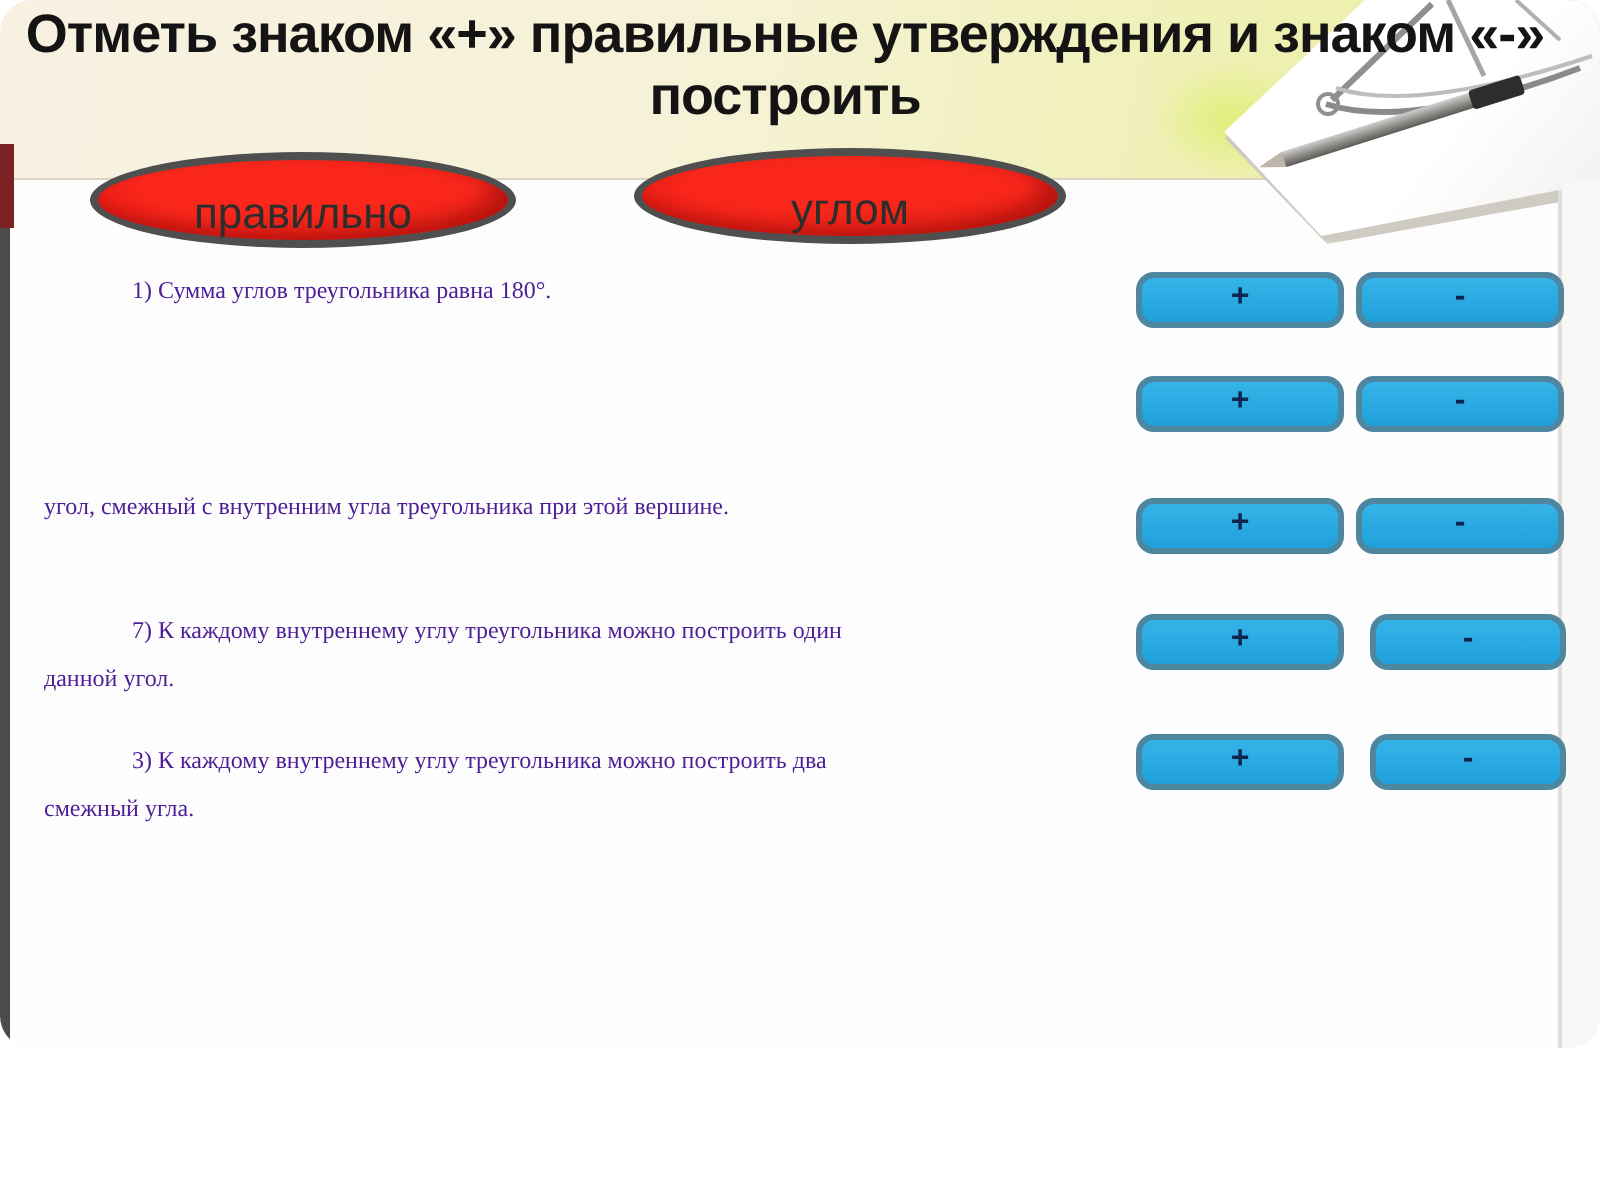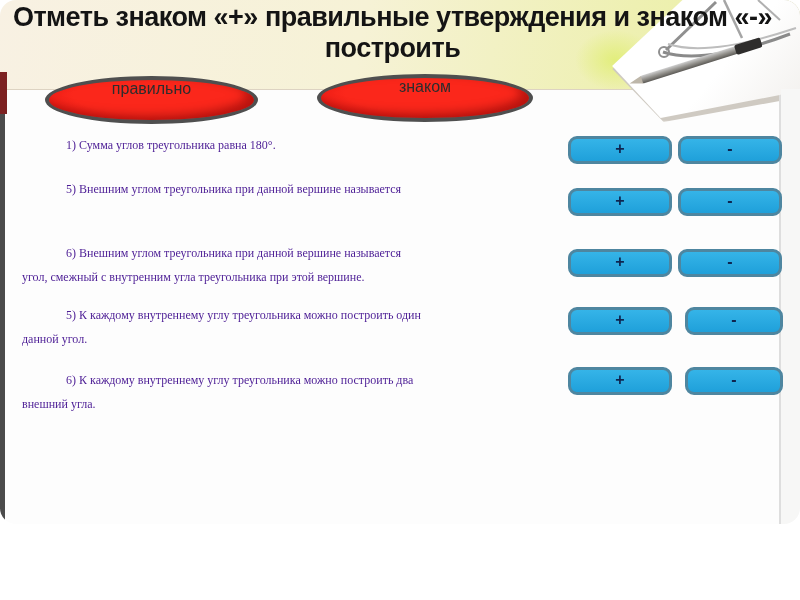--- a/index.html
+++ b/index.html
@@ -57,22 +57,22 @@
   .bottom-band{
     position:absolute;left:0;top:585px;width:800px;height:15px;
     background:linear-gradient(180deg,#e9e9e9,#c7c7c7);
   }
   
   .ellipse{
     position:absolute;height:40px;border-radius:50%;
     background:radial-gradient(ellipse at 52% 38%,#fb271b 55%,#dd1010 100%);
     border:4px solid #4f4f4f;
     box-shadow:inset -8px -5px 10px rgba(100,0,0,.4);
-    display:flex;align-items:flex-start;justify-content:center;
-    font-size:16px;color:#2d2d2d;
+    display:flex;align-items:flex-end;justify-content:center;
+    font-size:22px;color:#2d2d2d;
   }
   .ellipse.correct{left:45px;top:76px;width:205px;}
   .ellipse.wrong{left:317px;top:74px;width:208px;}
   
   .stmt{
     position:absolute;left:22px;width:548px;
     font-family:"Liberation Serif",serif;font-size:12px;color:#4c1d95;
   }
   .stmt-line{line-height:24px;}
   .stmt-line.first{padding-left:44px;}
@@ -126,41 +126,39 @@
 
   <div class="left-frame"></div>
   <div class="left-frame-accent"></div>
   <div class="right-strip"></div>
   <div class="right-line"></div>
 
   <div class="ellipse correct">
     <span>правильно</span>
   </div>
   <div class="ellipse wrong">
-    <span>знаком</span>
+    <span>углом</span>
   </div>
 
   <div id="stmts">
       <div class="stmt pos0">
         <div class="stmt-line first">1) Сумма углов треугольника равна 180°.</div>
       </div>
       <div class="stmt pos1">
-        <div class="stmt-line first">5) Внешним углом треугольника при данной вершине называется</div>
       </div>
       <div class="stmt pos2">
-        <div class="stmt-line first">6) Внешним углом треугольника при данной вершине называется</div>
         <div class="stmt-line">угол, смежный с внутренним угла треугольника при этой вершине.</div>
       </div>
       <div class="stmt pos3">
-        <div class="stmt-line first">5) К каждому внутреннему углу треугольника можно построить один</div>
+        <div class="stmt-line first">7) К каждому внутреннему углу треугольника можно построить один</div>
         <div class="stmt-line">данной угол.</div>
       </div>
       <div class="stmt pos4">
-        <div class="stmt-line first">6) К каждому внутреннему углу треугольника можно построить два</div>
-        <div class="stmt-line">внешний угла.</div>
+        <div class="stmt-line first">3) К каждому внутреннему углу треугольника можно построить два</div>
+        <div class="stmt-line">смежный угла.</div>
       </div>
     </div>
   <div id="btns">
       <div class="btn-pair pos0">
     <button class="btn plus">+</button>
     <button class="btn minus">-</button>
   </div>
       <div class="btn-pair pos1">
     <button class="btn plus">+</button>
     <button class="btn minus">-</button>

